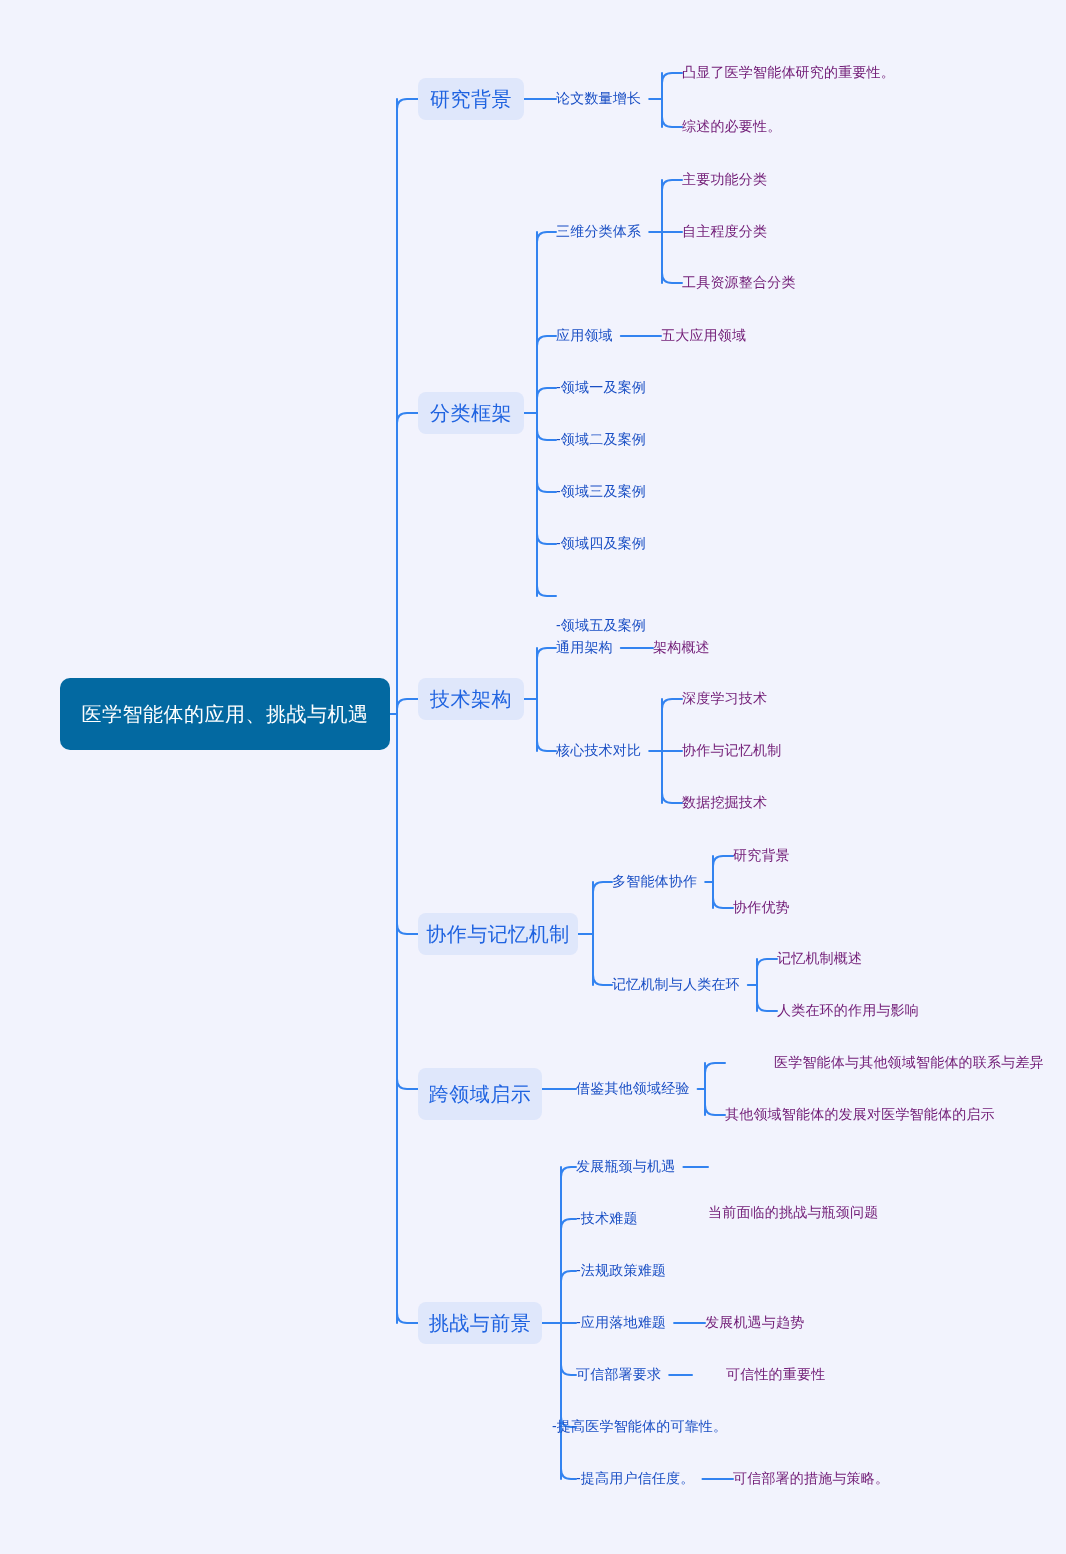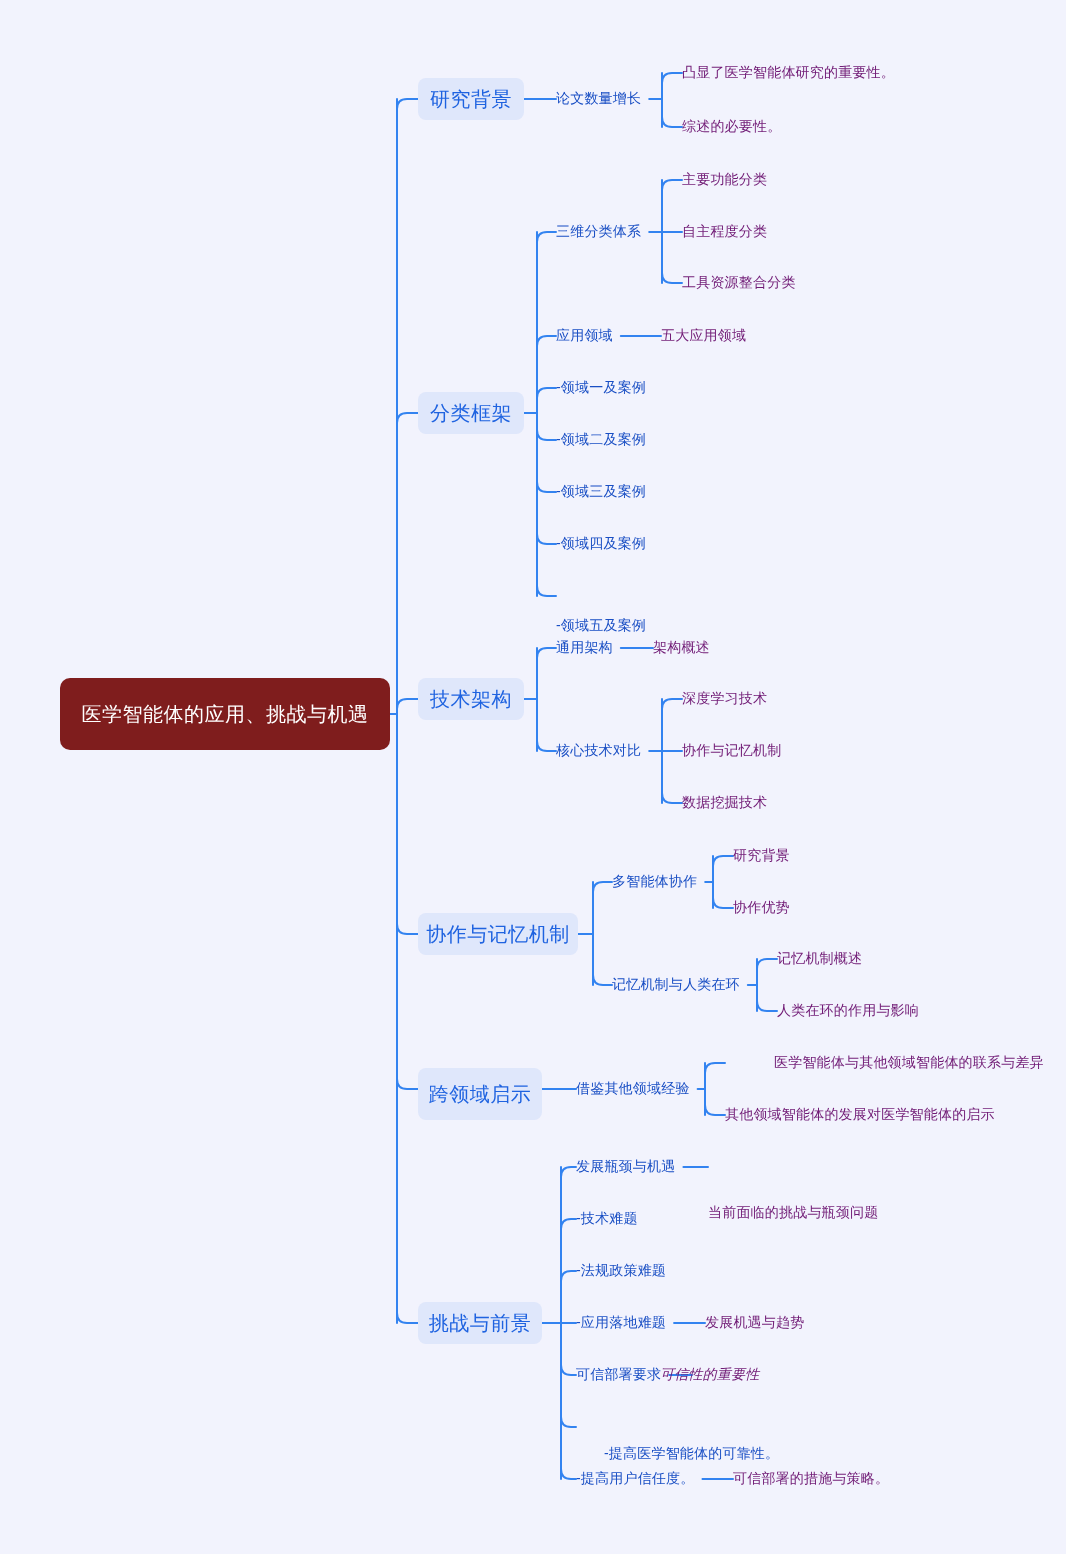--- a/index.html
+++ b/index.html
@@ -24,21 +24,21 @@
     width: 1066px;
     height: 1554px;
     pointer-events: none;
   }
   .node {
     position: absolute;
     box-sizing: border-box;
     white-space: pre;
   }
   .node-root {
-    background: #7f1d1d;
+    background: #0369a1;
     color: #ffffff;
     border-radius: 10px;
     font-size: 20px;
     line-height: 30px;
     text-align: center;
     display: flex;
     align-items: center;
     justify-content: center;
     letter-spacing: 0.5px;
     font-weight: 400;
@@ -183,18 +183,18 @@
       <div class="node node-leaf lv3" style="left: 746px; top: 1052px; height: 22px; padding-left: 28px;">医学智能体与其他领域智能体的联系与差异</div>
       <div class="node node-leaf lv3" style="left: 725px; top: 1104px; height: 22px;">其他领域智能体的发展对医学智能体的启示</div>
       <div class="node node-branch" style="left: 418px; top: 1302px; width: 124px; height: 42px;">挑战与前景</div>
       <div class="node node-leaf" style="left: 576px; top: 1156px; height: 22px;">发展瓶颈与机遇</div>
       <div class="node node-leaf lv3" style="left: 708px; top: 1156px; height: 22px; margin-top: 46px;">当前面临的挑战与瓶颈问题</div>
       <div class="node node-leaf" style="left: 576px; top: 1208px; height: 22px;">-技术难题</div>
       <div class="node node-leaf" style="left: 576px; top: 1260px; height: 22px;">-法规政策难题</div>
       <div class="node node-leaf" style="left: 576px; top: 1312px; height: 22px;">-应用落地难题</div>
       <div class="node node-leaf lv3" style="left: 705px; top: 1312px; height: 22px;">发展机遇与趋势</div>
       <div class="node node-leaf" style="left: 576px; top: 1364px; height: 22px;">可信部署要求</div>
-      <div class="node node-leaf lv3" style="left: 660px; top: 1364px; height: 22px; font-style: italic;">可信性的重要性</div>
-      <div class="node node-leaf" style="left: 604px; top: 1416px; height: 22px; margin-top: 27px;">-提高医学智能体的可靠性。</div>
+      <div class="node node-leaf lv3" style="left: 726px; top: 1364px; height: 22px;">可信性的重要性</div>
+      <div class="node node-leaf" style="left: 552px; top: 1416px; height: 22px;">-提高医学智能体的可靠性。</div>
       <div class="node node-leaf" style="left: 576px; top: 1468px; height: 22px;">-提高用户信任度。</div>
       <div class="node node-leaf lv3" style="left: 733px; top: 1468px; height: 22px;">可信部署的措施与策略。</div>
     </div>
 </div>
 
 </body></html>

